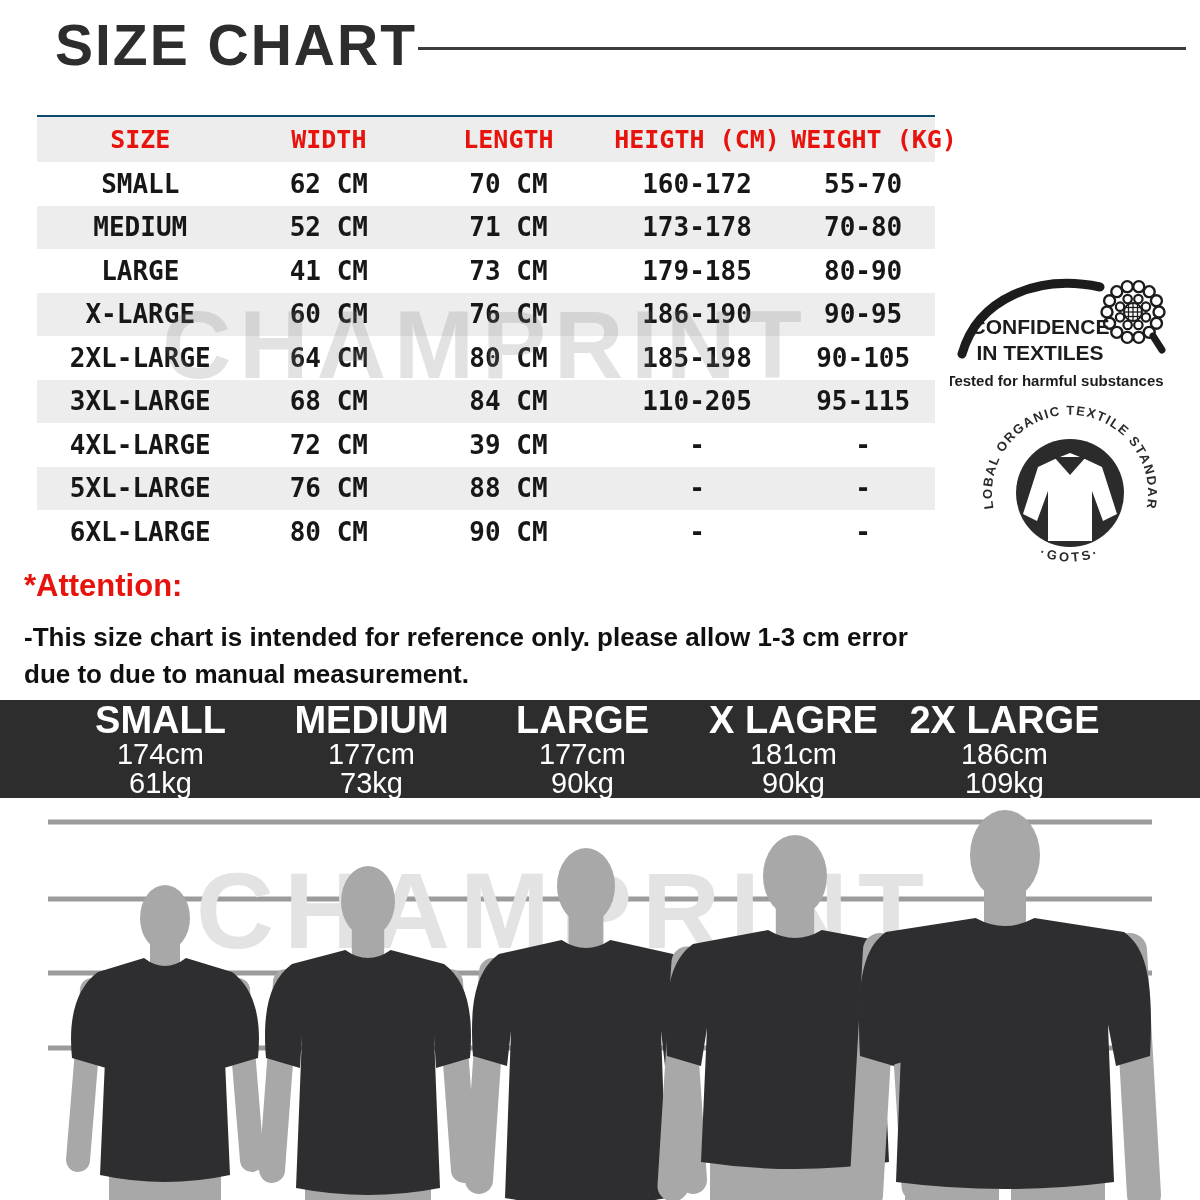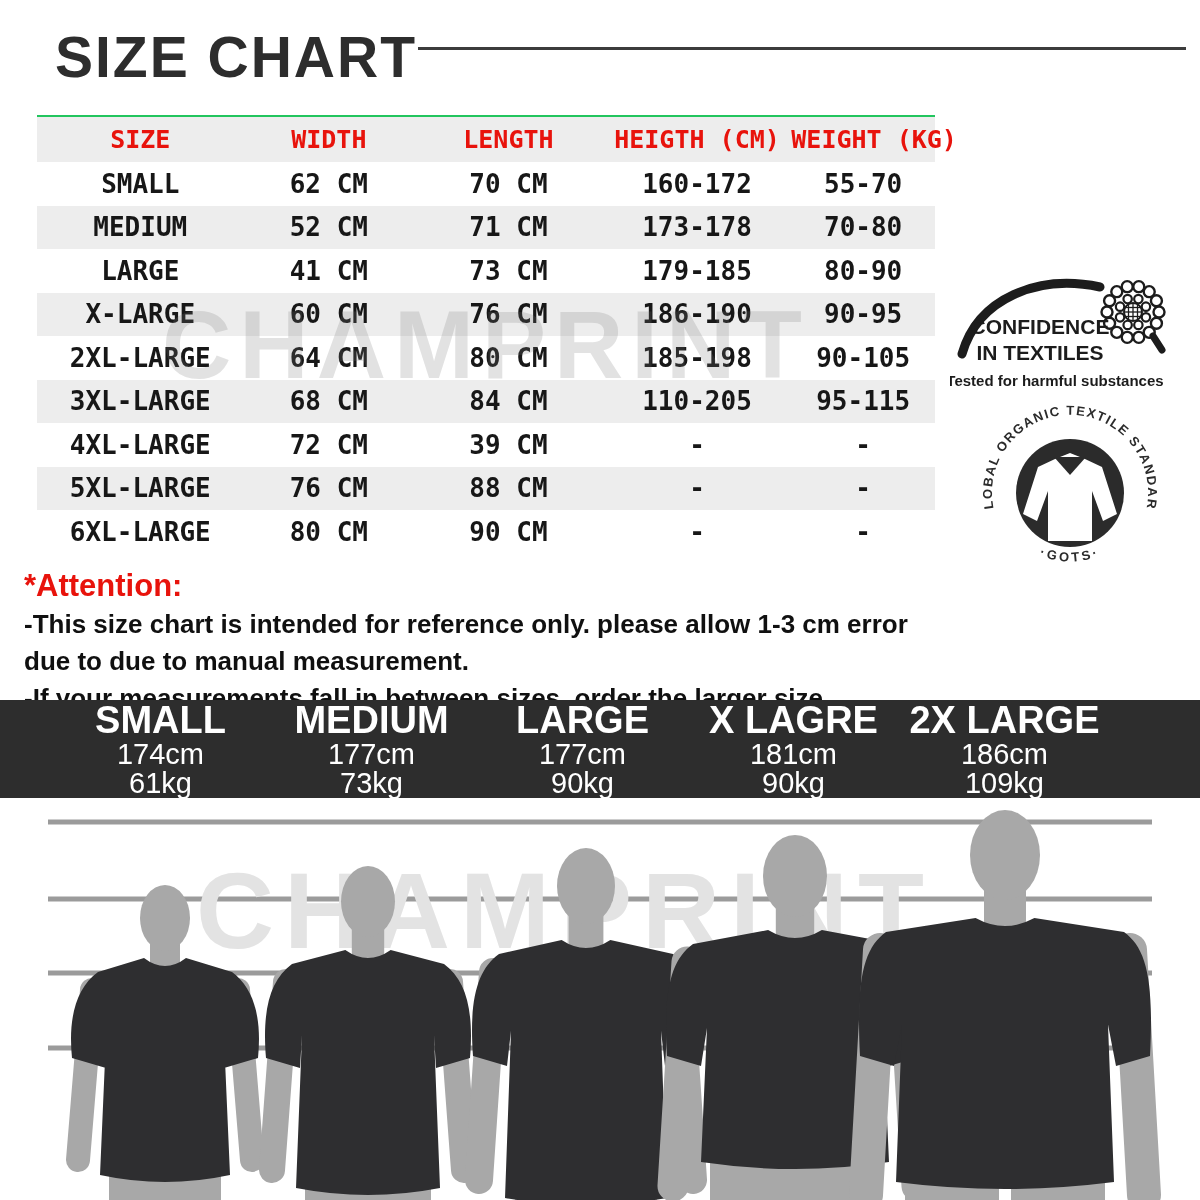--- a/index.html
+++ b/index.html
@@ -1,44 +1,44 @@
 <!DOCTYPE html>
 <html><head>
 <meta charset="utf-8">
 <style>
   html,body{margin:0;padding:0;background:#fff;}
   .page{position:relative;width:1200px;height:1200px;background:#fff;overflow:hidden;
         font-family:"Liberation Sans",sans-serif;}
 
   
-  .title{position:absolute;left:55px;top:24px;font-size:57px;font-weight:900;
+  .title{position:absolute;left:55px;top:12px;font-size:57px;font-weight:900;
          color:#2d2d2d;letter-spacing:2px;}
   .title-rule{position:absolute;left:418px;top:47px;width:768px;height:3px;background:#3c3c3c;}
 
   
   .table-wrap{position:absolute;left:37px;top:115px;width:898px;}
   .trow{display:flex;height:43.5px;align-items:center;}
-  .trow.thead{height:45px;background:#ededed;border-top:2px solid #22c55e;}
+  .trow.thead{height:45px;background:#ededed;border-top:2px solid #0c4a6e;}
   .trow.stripe{background:#ededed;}
   .tc{text-align:center;font-family:"DejaVu Sans Mono",monospace;font-weight:700;
       font-size:26px;color:#171717;white-space:pre;}
   .thead .tc{color:#e8130c;font-size:25px;}
   .c1{width:23%;} .c2{width:19%;} .c3{width:21%;} .c4{width:21%;} .c5{width:16%;}
   .table-watermark{position:absolute;left:0;top:175px;width:100%;text-align:center;
       font-size:96px;font-weight:900;letter-spacing:8px;color:rgba(125,125,125,0.22);
       pointer-events:none;}
 
   
   .cert-oeko{position:absolute;left:950px;top:272px;width:240px;height:130px;}
   .cert-gots{position:absolute;left:975px;top:398px;width:190px;height:190px;}
   .cert-oeko svg,.cert-gots svg{display:block;}
 
   
   .attention{position:absolute;left:24px;top:568px;width:1150px;}
-  .attention-heading{font-size:31px;font-weight:700;color:#e8130c;margin-bottom:2px;}
+  .attention-heading{font-size:31px;font-weight:700;color:#e8130c;margin-bottom:15px;}
   .attention-line{font-size:26px;font-weight:600;color:#101010;line-height:37px;}
 
   
   .banner{position:absolute;left:0;top:700px;width:1200px;height:98px;background:#2d2d2d;}
   .banner-inner{display:flex;margin-left:55px;width:1055px;height:100%;}
   .banner-col{flex:1;display:flex;flex-direction:column;align-items:center;justify-content:center;
               color:#fff;}
   .banner-size{font-size:38px;font-weight:700;line-height:40px;}
   .banner-h,.banner-w{font-size:29px;font-weight:400;line-height:29px;}
 

